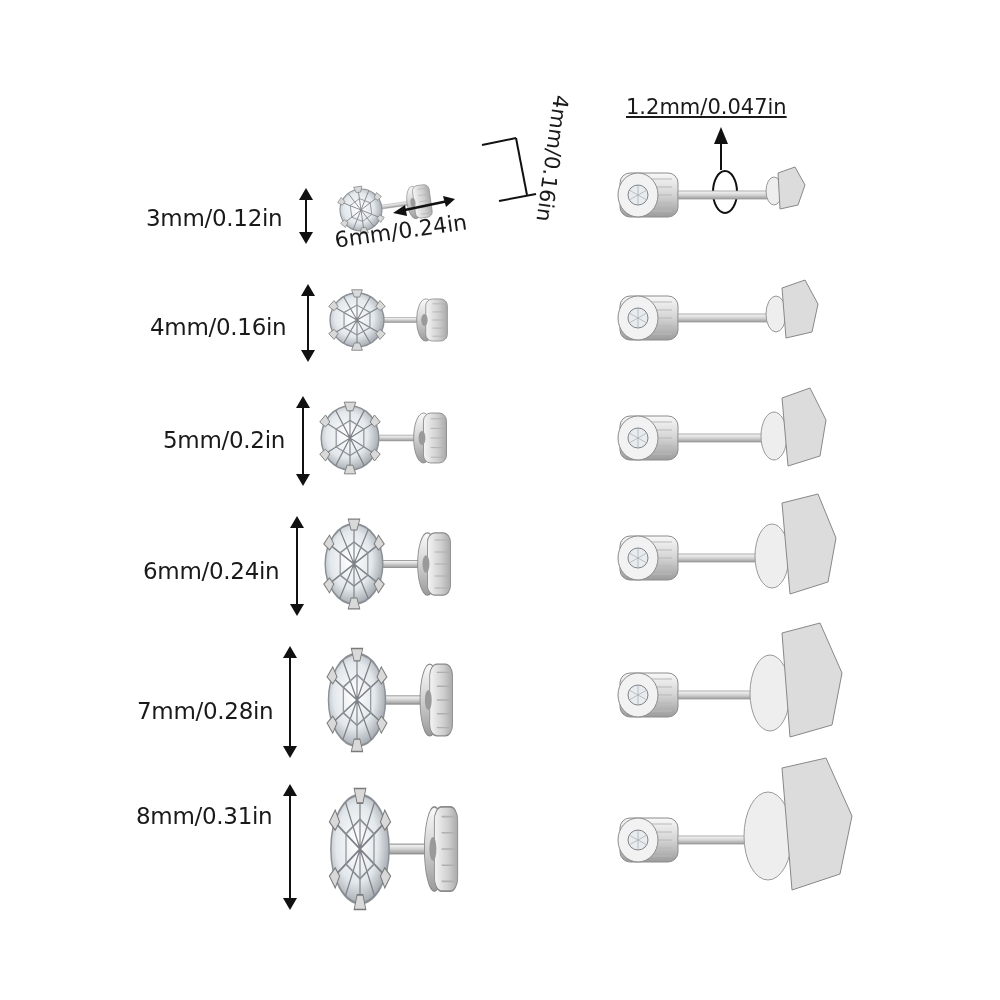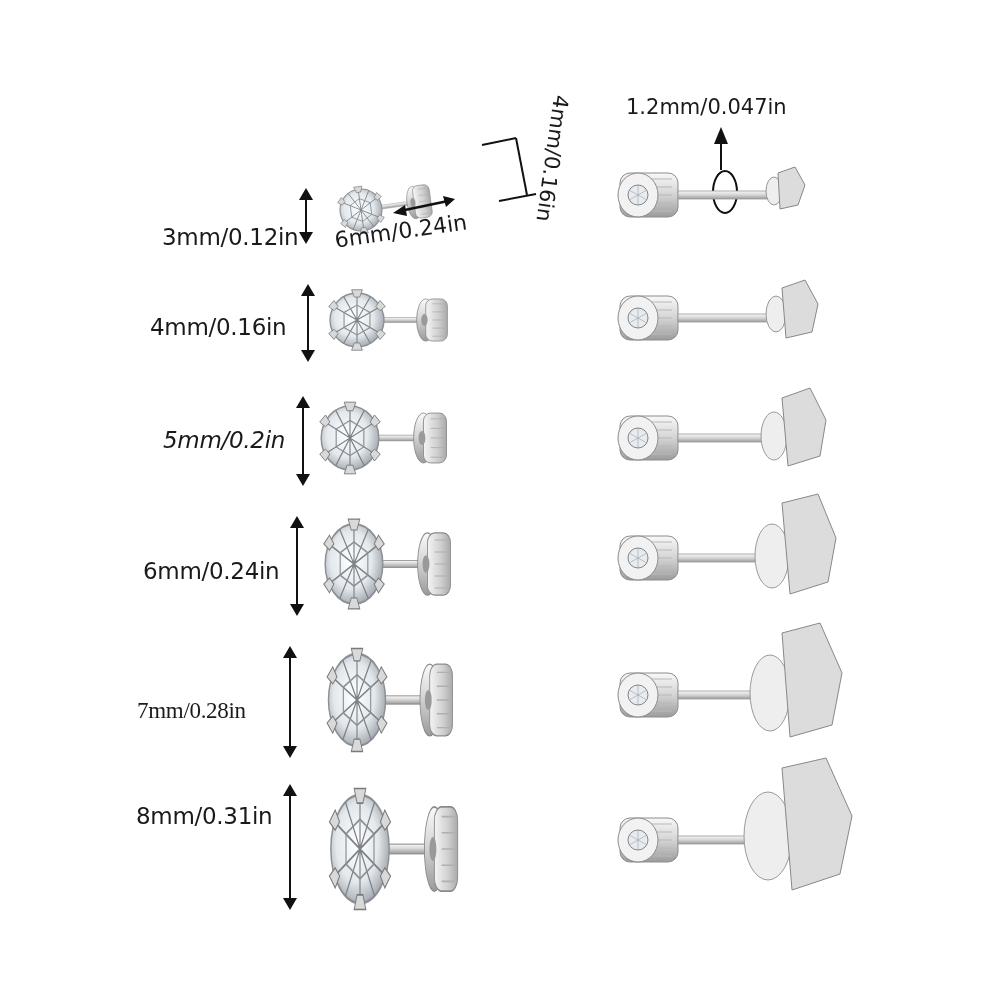--- a/index.html
+++ b/index.html
@@ -16,49 +16,49 @@
     .dim-arrow .head-down { position: absolute; left: 0; bottom: 0; width: 0; height: 0;
       border-left: 7px solid transparent; border-right: 7px solid transparent; border-top: 12px solid #111; }
 
     .callout { position: absolute; font-size: 21px; color: #1a1a1a; white-space: nowrap; }
   </style>
 </head>
 <body>
 
 <div class="canvas">
 
-  <div class="size-label" style="left:162px; top:218px;margin-top:19px;">3mm/0.12in</div>
+  <div class="size-label" style="left:146px; top:218px;">3mm/0.12in</div>
   <div class="dim-arrow" style="left:299px; top:188px; height:56px;">
       <div class="head-up"></div>
       <div class="shaft"></div>
       <div class="head-down"></div>
     </div>
 
   <div class="size-label" style="left:150px; top:327px;">4mm/0.16in</div>
   <div class="dim-arrow" style="left:301px; top:284px; height:78px;">
       <div class="head-up"></div>
       <div class="shaft"></div>
       <div class="head-down"></div>
     </div>
 
-  <div class="size-label" style="left:163px; top:440px;font-style:italic;">5mm/0.2in</div>
+  <div class="size-label" style="left:163px; top:440px;">5mm/0.2in</div>
   <div class="dim-arrow" style="left:296px; top:396px; height:90px;">
       <div class="head-up"></div>
       <div class="shaft"></div>
       <div class="head-down"></div>
     </div>
 
   <div class="size-label" style="left:143px; top:571px;">6mm/0.24in</div>
   <div class="dim-arrow" style="left:290px; top:516px; height:100px;">
       <div class="head-up"></div>
       <div class="shaft"></div>
       <div class="head-down"></div>
     </div>
 
-  <div class="size-label" style="left:137px; top:711px;font-family:Liberation Serif, serif;">7mm/0.28in</div>
+  <div class="size-label" style="left:137px; top:711px;">7mm/0.28in</div>
   <div class="dim-arrow" style="left:283px; top:646px; height:112px;">
       <div class="head-up"></div>
       <div class="shaft"></div>
       <div class="head-down"></div>
     </div>
 
   <div class="size-label" style="left:136px; top:816px;">8mm/0.31in</div>
   <div class="dim-arrow" style="left:283px; top:784px; height:126px;">
       <div class="head-up"></div>
       <div class="shaft"></div>
@@ -150,21 +150,21 @@
     <g stroke="#111" stroke-width="2" fill="#111">
       <line x1="721" y1="170" x2="721" y2="142"></line>
       <polygon points="714,144 728,144 721,127" stroke="none"></polygon>
     </g>
     <ellipse cx="725" cy="192" rx="12" ry="21" fill="none" stroke="#111" stroke-width="2"></ellipse>
   </svg>
 
   <div class="callout" style="left:333px; top:228px; transform: rotate(-8deg); transform-origin:left top; font-size:22px;">6mm/0.24in</div>
   <div class="callout" style="left:573px; top:97px; transform: rotate(98deg); transform-origin:left top; font-size:21px;">4mm/0.16in</div>
 
-  <div class="callout" style="left:626px; top:95px;">1.2mm/0.047in</div>
+  <div class="callout" style="left:626px; top:95px;text-decoration:underline;">1.2mm/0.047in</div>
 
   <svg width="1000" height="1000" style="position:absolute; left:0; top:0;">
     <defs>
       <linearGradient id="m2" x1="0" y1="0" x2="0" y2="1">
         <stop offset="0" stop-color="#f8f8f8"></stop>
           <stop offset="0.5" stop-color="#d4d4d4"></stop>
           <stop offset="1" stop-color="#9c9c9c"></stop>
       </linearGradient>
       <g id="stud-back">
 

